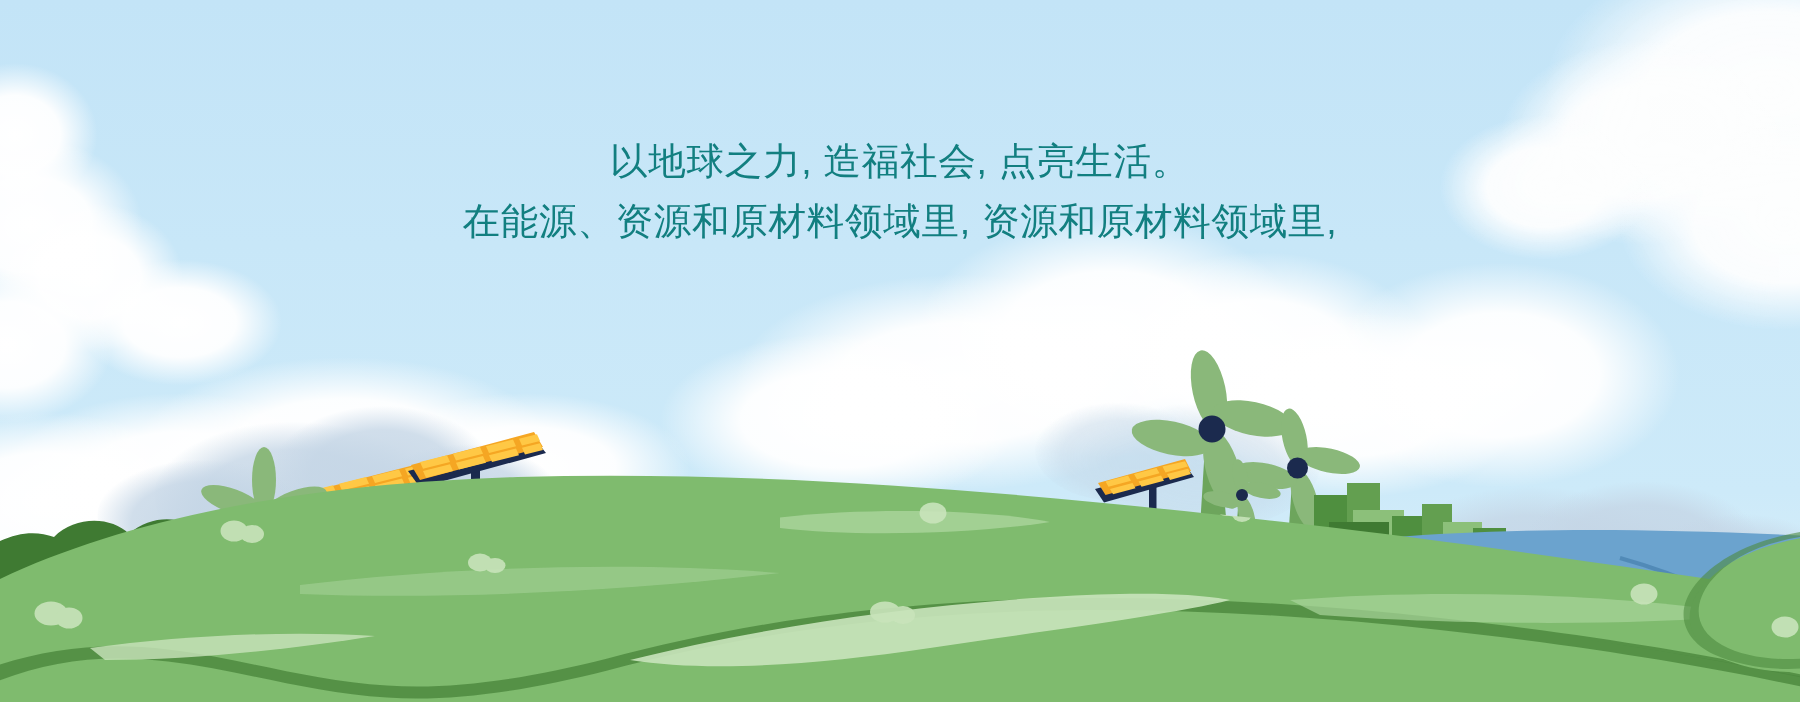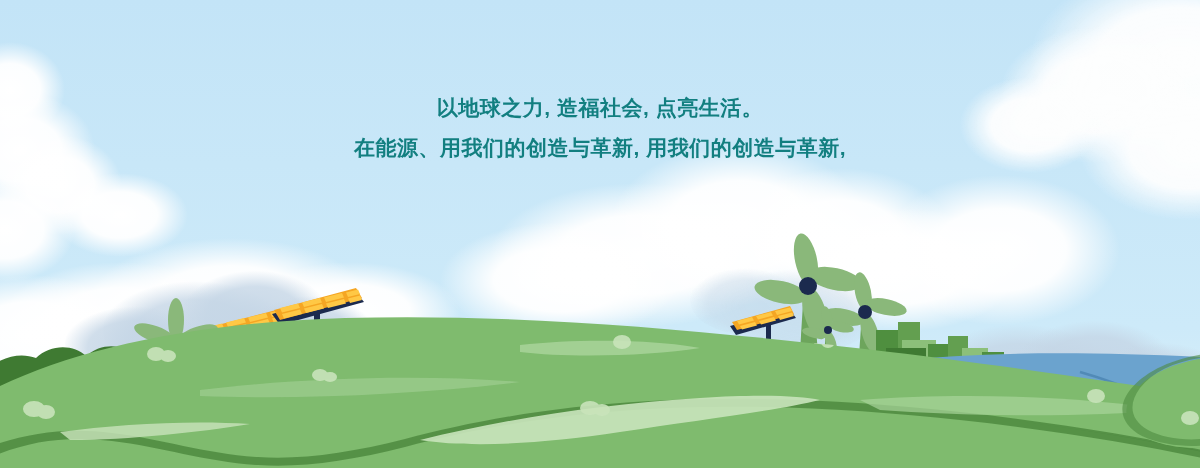--- a/index.html
+++ b/index.html
@@ -22,26 +22,25 @@
     position:absolute;
     left:0; right:0;
     top:88px;
     text-align:center;
     z-index:40;
     pointer-events:none;
   }
   .slogan-line {
     display:block;
     color:#127f80;
-    font-size:21px;
+    font-size:25px;
     line-height:40px;
     letter-spacing:0.5px;
     font-family:"Liberation Sans","DejaVu Sans",sans-serif;
     white-space:nowrap;
-    font-weight:bold;
   }
 </style>
 </head>
 <body>
 
 <div id="banner">
 
   <svg id="scene" viewBox="0 0 1200 468" preserveAspectRatio="none">
     <defs>
       <radialGradient id="cloudSoft" cx="50%" cy="50%" r="50%">
@@ -325,16 +324,16 @@
                C 1172,450 1205,450 1220,444 Z" fill="#7fbb6e"></path>
       <path d="M 1220,352 C 1176,356 1146,370 1130,390 C 1116,408 1122,426 1142,436
                C 1168,448 1204,448 1220,442 L 1220,436 C 1196,442 1166,440 1148,430
                C 1130,420 1128,404 1140,388 C 1156,368 1184,358 1220,356 Z" fill="#4d8a3f" opacity="0.6"></path>
       <ellipse cx="1190" cy="418" rx="9" ry="7" fill="#c9e4bb" opacity="0.9"></ellipse>
     </g>
   </svg>
 
   <div class="slogan">
     <span class="slogan-line">以地球之力, 造福社会, 点亮生活。</span>
-    <span class="slogan-line">在能源、用我们的创造与革新, 用我们的创造与革新,</span>
+    <span class="slogan-line">在能源、资源和原材料领域里, 资源和原材料领域里,</span>
   </div>
 
 </div>
 
 </body></html>

